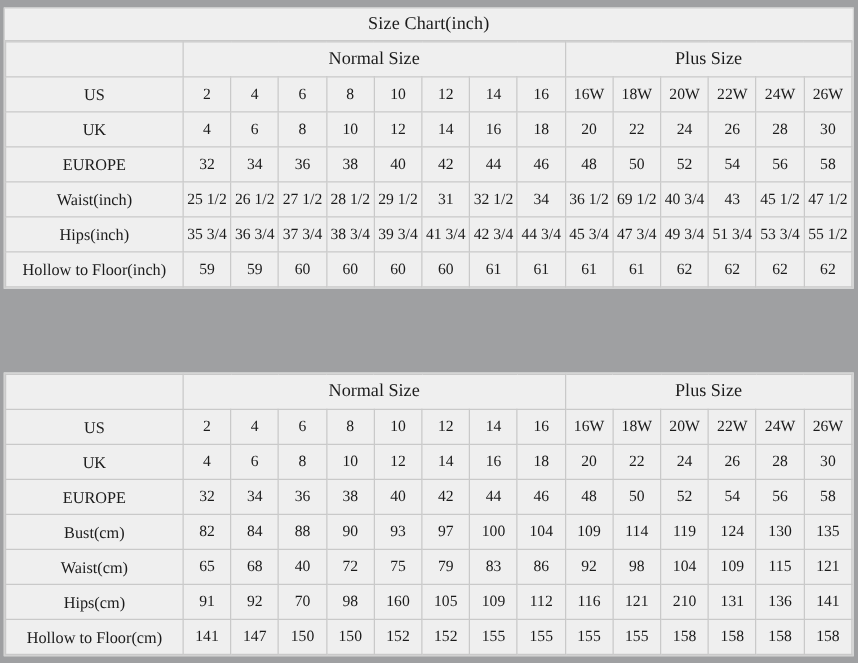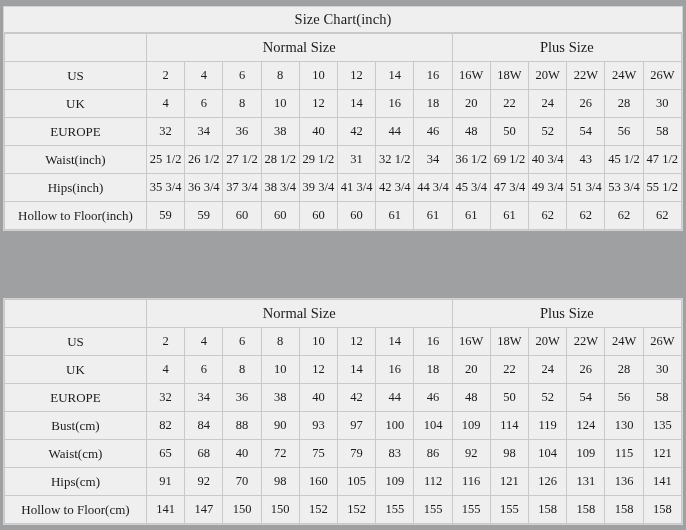--- a/index.html
+++ b/index.html
@@ -284,21 +284,21 @@
           <td>91</td>
           <td>92</td>
           <td>70</td>
           <td>98</td>
           <td>160</td>
           <td>105</td>
           <td>109</td>
           <td>112</td>
           <td>116</td>
           <td>121</td>
-          <td>126</td>
+          <td>210</td>
           <td>131</td>
           <td>136</td>
           <td>141</td>
         </tr>
         <tr>
           <td class="rowhead">Hollow to Floor(cm)</td>
           <td>141</td>
           <td>147</td>
           <td>150</td>
           <td>150</td>

